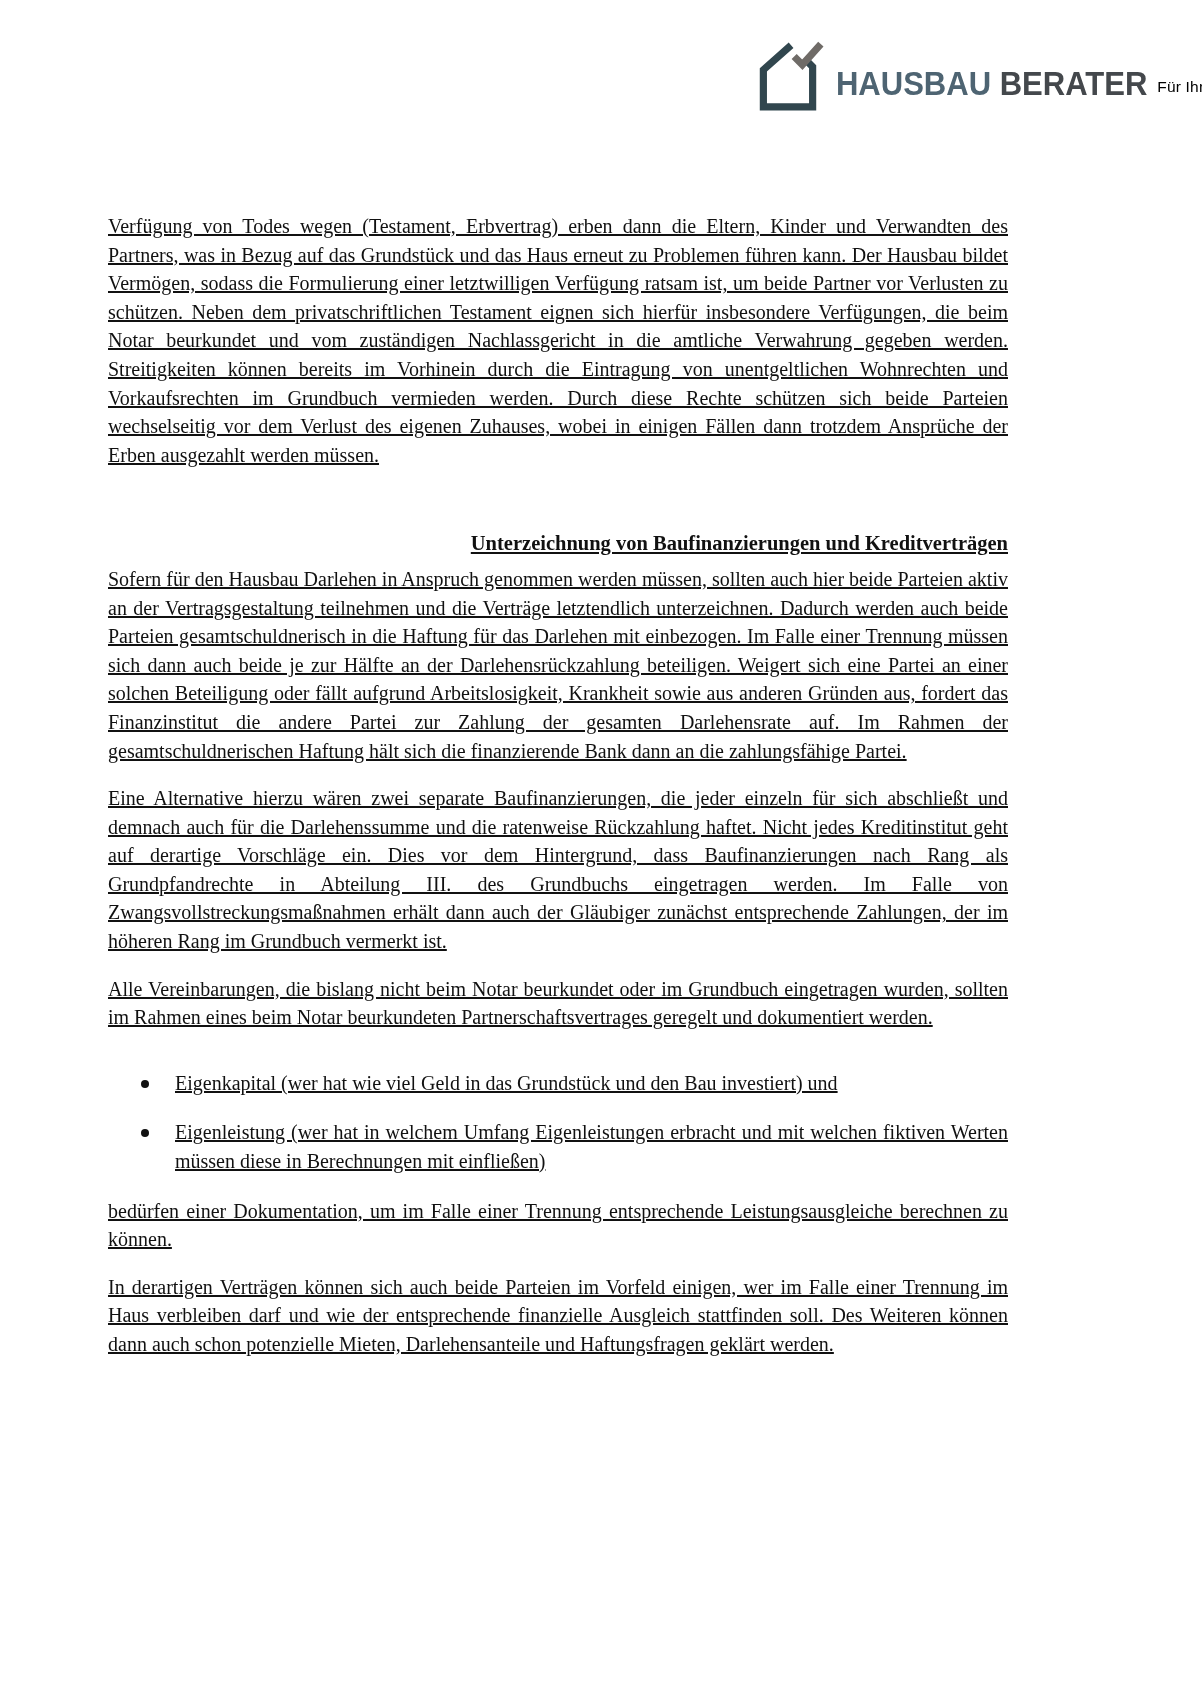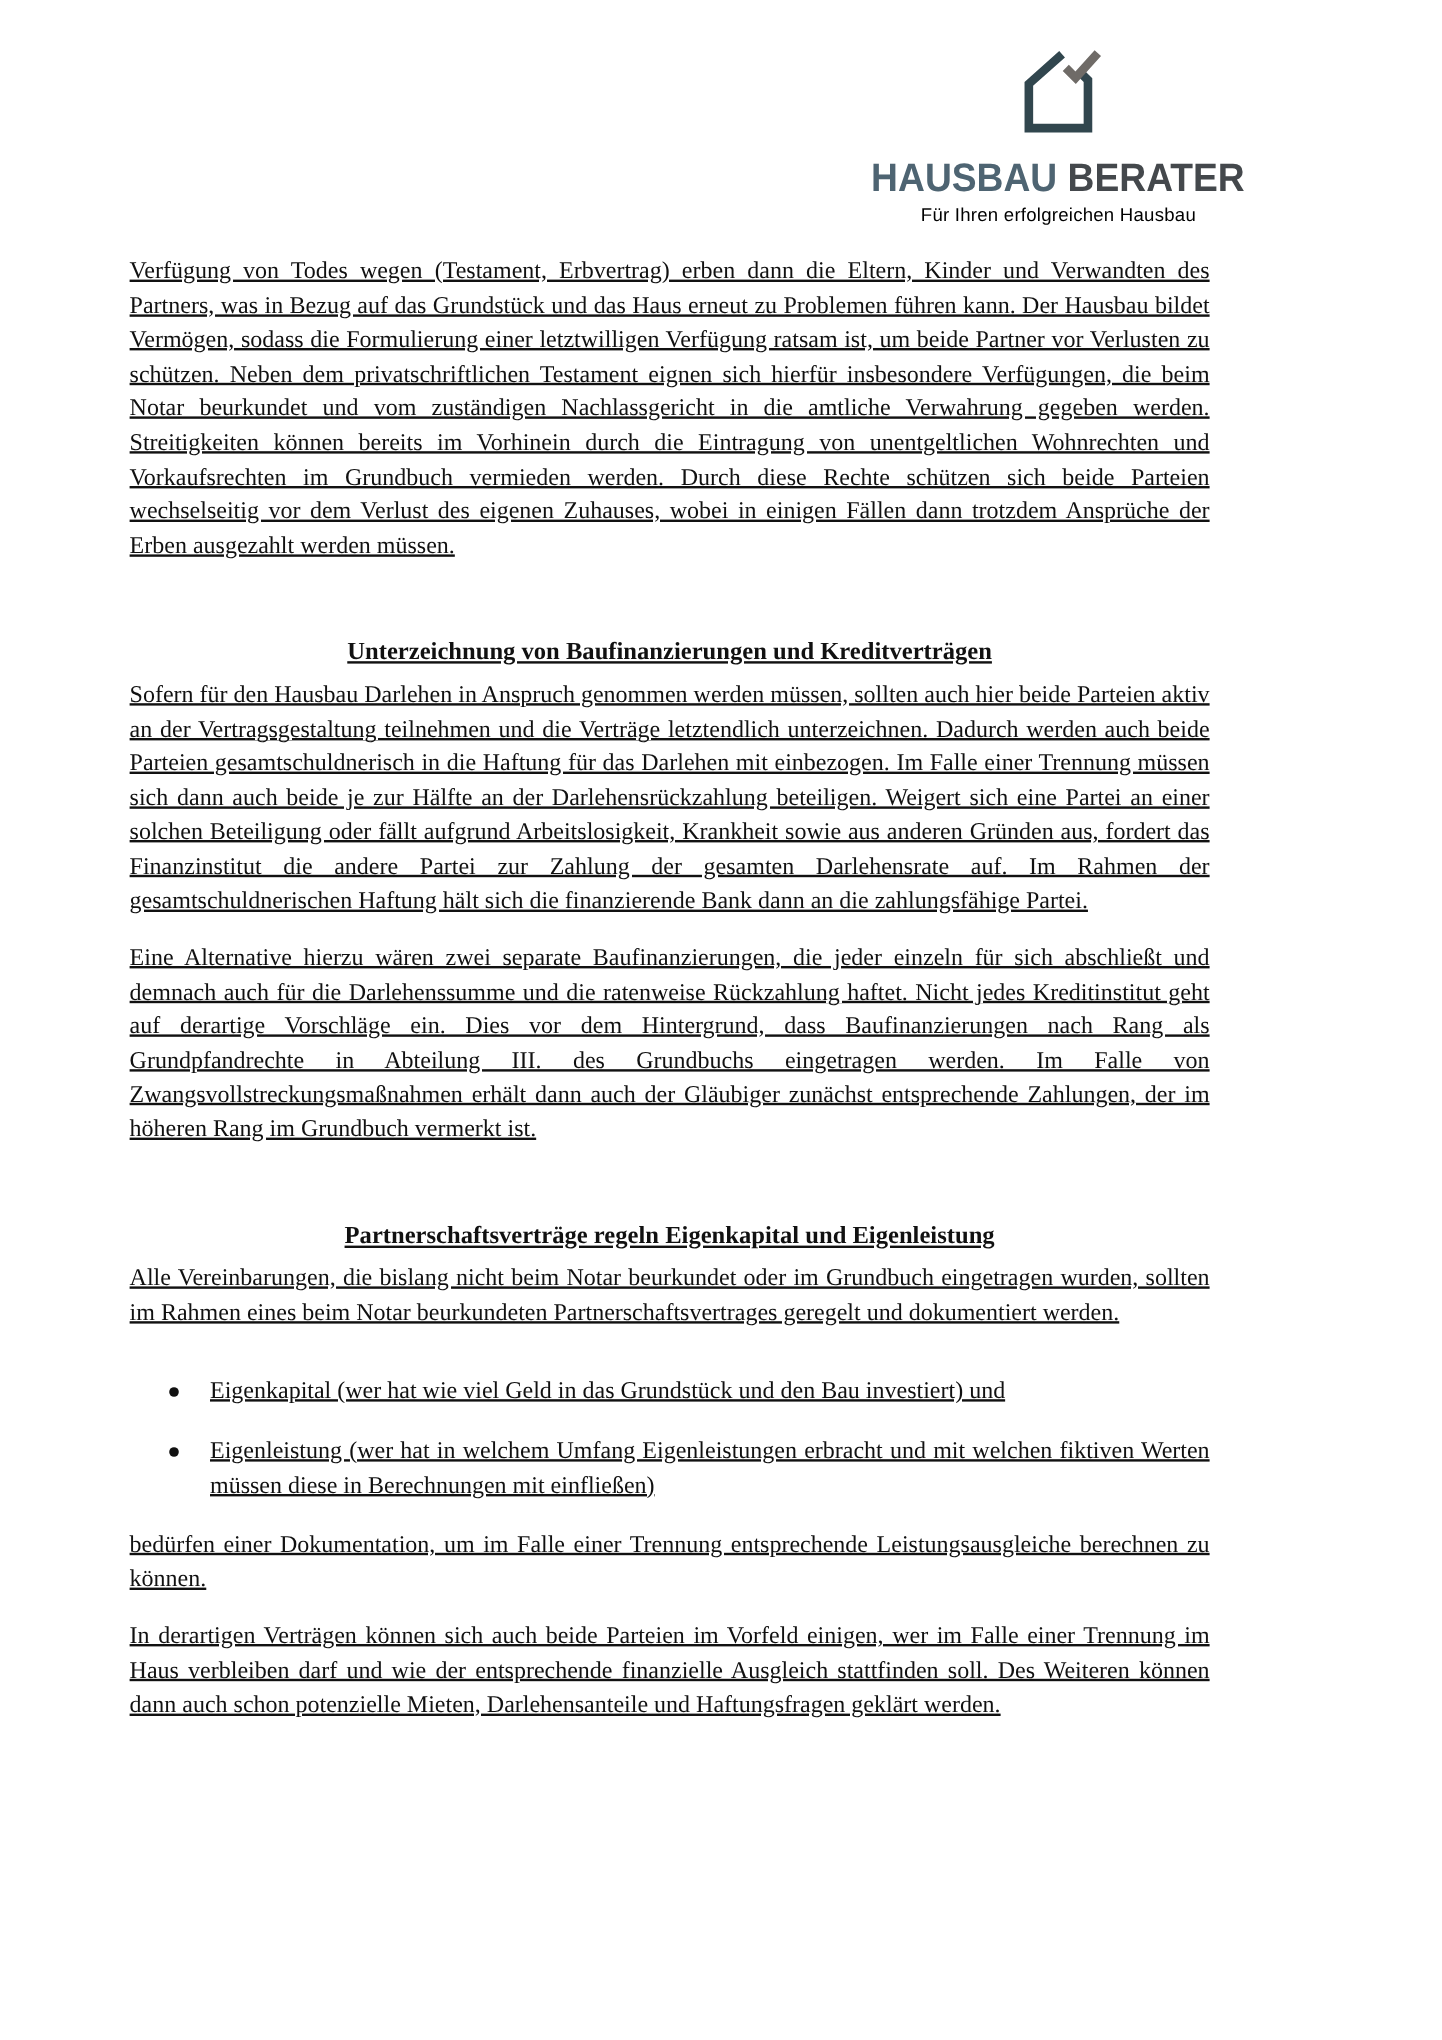--- a/index.html
+++ b/index.html
@@ -16,21 +16,21 @@
     font-family: "Liberation Serif", serif;
     color: #111111;
   }
   
   .logo {
     position: absolute;
     top: 36px;
     left: 750px;
     width: 264px;
     display: flex;
-    flex-direction: column;
+    flex-direction: row;
     align-items: center;
     text-align: center;
   }
   .logo-icon {
     margin-bottom: 12px;
   }
   .logo-wordmark {
     font-family: "Liberation Sans", sans-serif;
     font-size: 33px;
     font-weight: 600;
@@ -63,21 +63,21 @@
     text-align: justify;
     text-decoration: underline;
   }
   .content p {
     margin: 0 0 19px 0;
   }
   .section-heading {
     font-size: 20.5px;
     font-weight: bold;
     margin: 60px 0 7px 0;
-    text-align: center;
+    text-align: right;
     line-height: 28.6px;
   }
   ul.doc-bullets {
     list-style: none;
     margin: 37px 0 21px 0;
     padding: 0;
   }
   ul.doc-bullets li {
     position: relative;
     padding-left: 67px;
@@ -119,21 +119,20 @@
   <div class="content">
 
     <p>Verfügung von Todes wegen (Testament, Erbvertrag) erben dann die Eltern, Kinder und Verwandten des Partners, was in Bezug auf das Grundstück und das Haus erneut zu Problemen führen kann. Der Hausbau bildet Vermögen, sodass die Formulierung einer letztwilligen Verfügung ratsam ist, um beide Partner vor Verlusten zu schützen. Neben dem privatschriftlichen Testament eignen sich hierfür insbesondere Verfügungen, die beim Notar beurkundet und vom zuständigen Nachlassgericht in die amtliche Verwahrung gegeben werden. Streitigkeiten können bereits im Vorhinein durch die Eintragung von unentgeltlichen Wohnrechten und Vorkaufsrechten im Grundbuch vermieden werden. Durch diese Rechte schützen sich beide Parteien wechselseitig vor dem Verlust des eigenen Zuhauses, wobei in einigen Fällen dann trotzdem Ansprüche der Erben ausgezahlt werden müssen.</p>
 
     <h2 class="section-heading">Unterzeichnung von Baufinanzierungen und Kreditverträgen</h2>
 
     <p>Sofern für den Hausbau Darlehen in Anspruch genommen werden müssen, sollten auch hier beide Parteien aktiv an der Vertragsgestaltung teilnehmen und die Verträge letztendlich unterzeichnen. Dadurch werden auch beide Parteien gesamtschuldnerisch in die Haftung für das Darlehen mit einbezogen. Im Falle einer Trennung müssen sich dann auch beide je zur Hälfte an der Darlehensrückzahlung beteiligen. Weigert sich eine Partei an einer solchen Beteiligung oder fällt aufgrund Arbeitslosigkeit, Krankheit sowie aus anderen Gründen aus, fordert das Finanzinstitut die andere Partei zur Zahlung der gesamten Darlehensrate auf. Im Rahmen der gesamtschuldnerischen Haftung hält sich die finanzierende Bank dann an die zahlungsfähige Partei.</p>
 
     <p>Eine Alternative hierzu wären zwei separate Baufinanzierungen, die jeder einzeln für sich abschließt und demnach auch für die Darlehenssumme und die ratenweise Rückzahlung haftet. Nicht jedes Kreditinstitut geht auf derartige Vorschläge ein. Dies vor dem Hintergrund, dass Baufinanzierungen nach Rang als Grundpfandrechte in Abteilung III. des Grundbuchs eingetragen werden. Im Falle von Zwangsvollstreckungsmaßnahmen erhält dann auch der Gläubiger zunächst entsprechende Zahlungen, der im höheren Rang im Grundbuch vermerkt ist.</p>
 
-    <h2 class="section-heading">Partnerschaftsverträge regeln Eigenkapital und Eigenleistung</h2>
 
     <p>Alle Vereinbarungen, die bislang nicht beim Notar beurkundet oder im Grundbuch eingetragen wurden, sollten im Rahmen eines beim Notar beurkundeten Partnerschaftsvertrages geregelt und dokumentiert werden.</p>
 
 
     <ul class="doc-bullets">
       <li>
         <span class="bullet-dot"></span>
         <span>Eigenkapital (wer hat wie viel Geld in das Grundstück und den Bau investiert) und</span>
       </li>
       <li>

